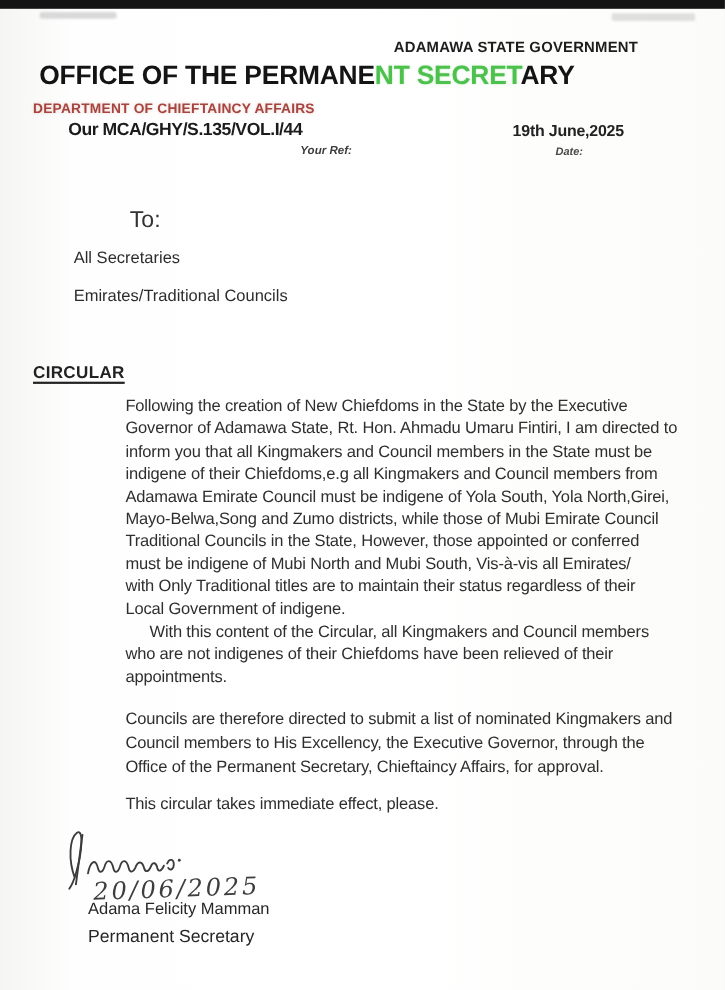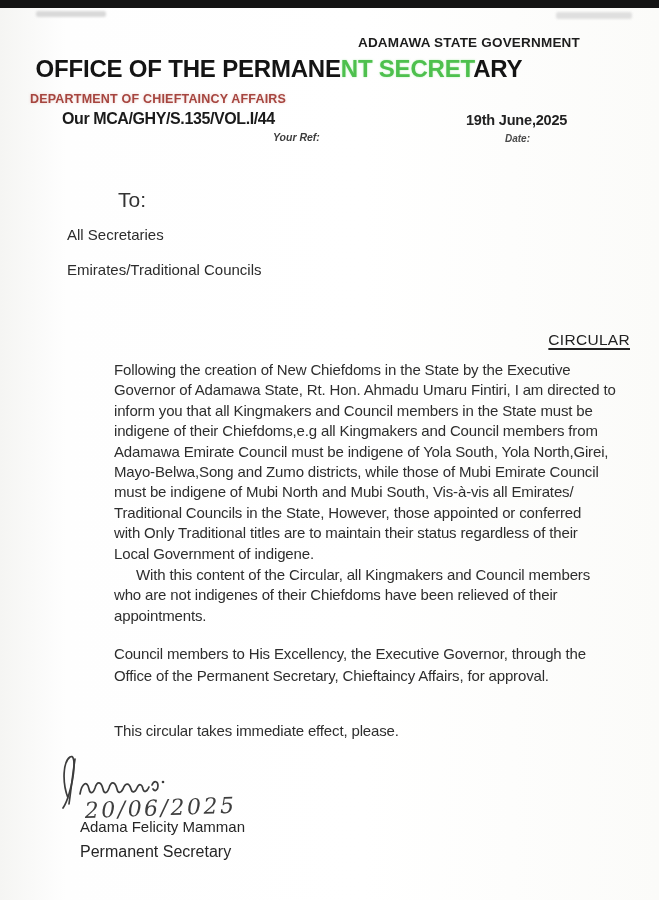--- a/index.html
+++ b/index.html
@@ -49,21 +49,21 @@
     position:absolute; top:133px; left:505px;
     font-style:italic; font-weight:700; font-size:10px; color:#4a4a4a;
   }
 
   .to-label { position:absolute; top:188px; left:78px; font-size:21px; color:#333;margin-left:40px; }
   .recipient-lines { position:absolute; top:226px; left:67px; font-size:15px; color:#2c2c2c; }
   .recipient-lines .line { margin-bottom:17.5px; white-space:nowrap; }
 
   .subject {
     position:absolute; top:331px; left:30px; width:600px;
-    text-align:right; font-weight:400; font-size:15.5px; color:#222;
+    text-align:left; font-weight:700; font-size:15.5px; color:#222;
     text-decoration:underline; text-decoration-thickness:1.5px; text-underline-offset:3px;
     letter-spacing:.3px;
   }
 
   .para { position:absolute; left:70px; width:545px; font-size:15px; letter-spacing:-.15px; color:#2e2e2e; }
   .para .line { line-height:20.4px; white-space:nowrap;margin-left:44px; }
   .para1 { top:360px; }
   .para2 { top:565px; }
   .para2 .line:first-child { padding-left:22px; }
   .para3 { top:643px; }
@@ -102,31 +102,32 @@
 
   <div class="subject">CIRCULAR</div>
 
   <div class="para para1">
       <div class="line">Following the creation of New Chiefdoms in the State by the Executive</div>
       <div class="line">Governor of Adamawa State, Rt. Hon. Ahmadu Umaru Fintiri, I am directed to</div>
       <div class="line">inform you that all Kingmakers and Council members in the State must be</div>
       <div class="line">indigene of their Chiefdoms,e.g all Kingmakers and Council members from</div>
       <div class="line">Adamawa Emirate Council must be indigene of Yola South, Yola North,Girei,</div>
       <div class="line">Mayo-Belwa,Song and Zumo districts, while those of Mubi Emirate Council</div>
+      <div class="line">Traditional Councils in the State, However, those appointed or conferred</div>
       <div class="line">must be indigene of Mubi North and Mubi South, Vis-à-vis all Emirates/</div>
-      <div class="line">Traditional Councils in the State, However, those appointed or conferred</div>
       <div class="line">with Only Traditional titles are to maintain their status regardless of their</div>
       <div class="line">Local Government of indigene.</div>
     </div>
   <div class="para para2">
       <div class="line">With this content of the Circular, all Kingmakers and Council members</div>
       <div class="line">who are not indigenes of their Chiefdoms have been relieved of their</div>
       <div class="line">appointments.</div>
     </div>
   <div class="para para3">
+      <div class="line">Councils are therefore directed to submit a list of nominated Kingmakers and</div>
       <div class="line">Council members to His Excellency, the Executive Governor, through the</div>
       <div class="line">Office of the Permanent Secretary, Chieftaincy Affairs, for approval.</div>
     </div>
   <div class="para para4">
     <div class="line">This circular takes immediate effect, please.</div>
   </div>
 
   <svg class="signature-svg" width="200" height="74" viewBox="0 0 200 74" fill="none">
     <g stroke="#3c3c3c" stroke-width="1.7" stroke-linecap="round" fill="none">
       <path d="M13 46 C7 30 8 10 15 5 C21 1 20 22 14 42 C12 49 10 53 8 56"></path>

